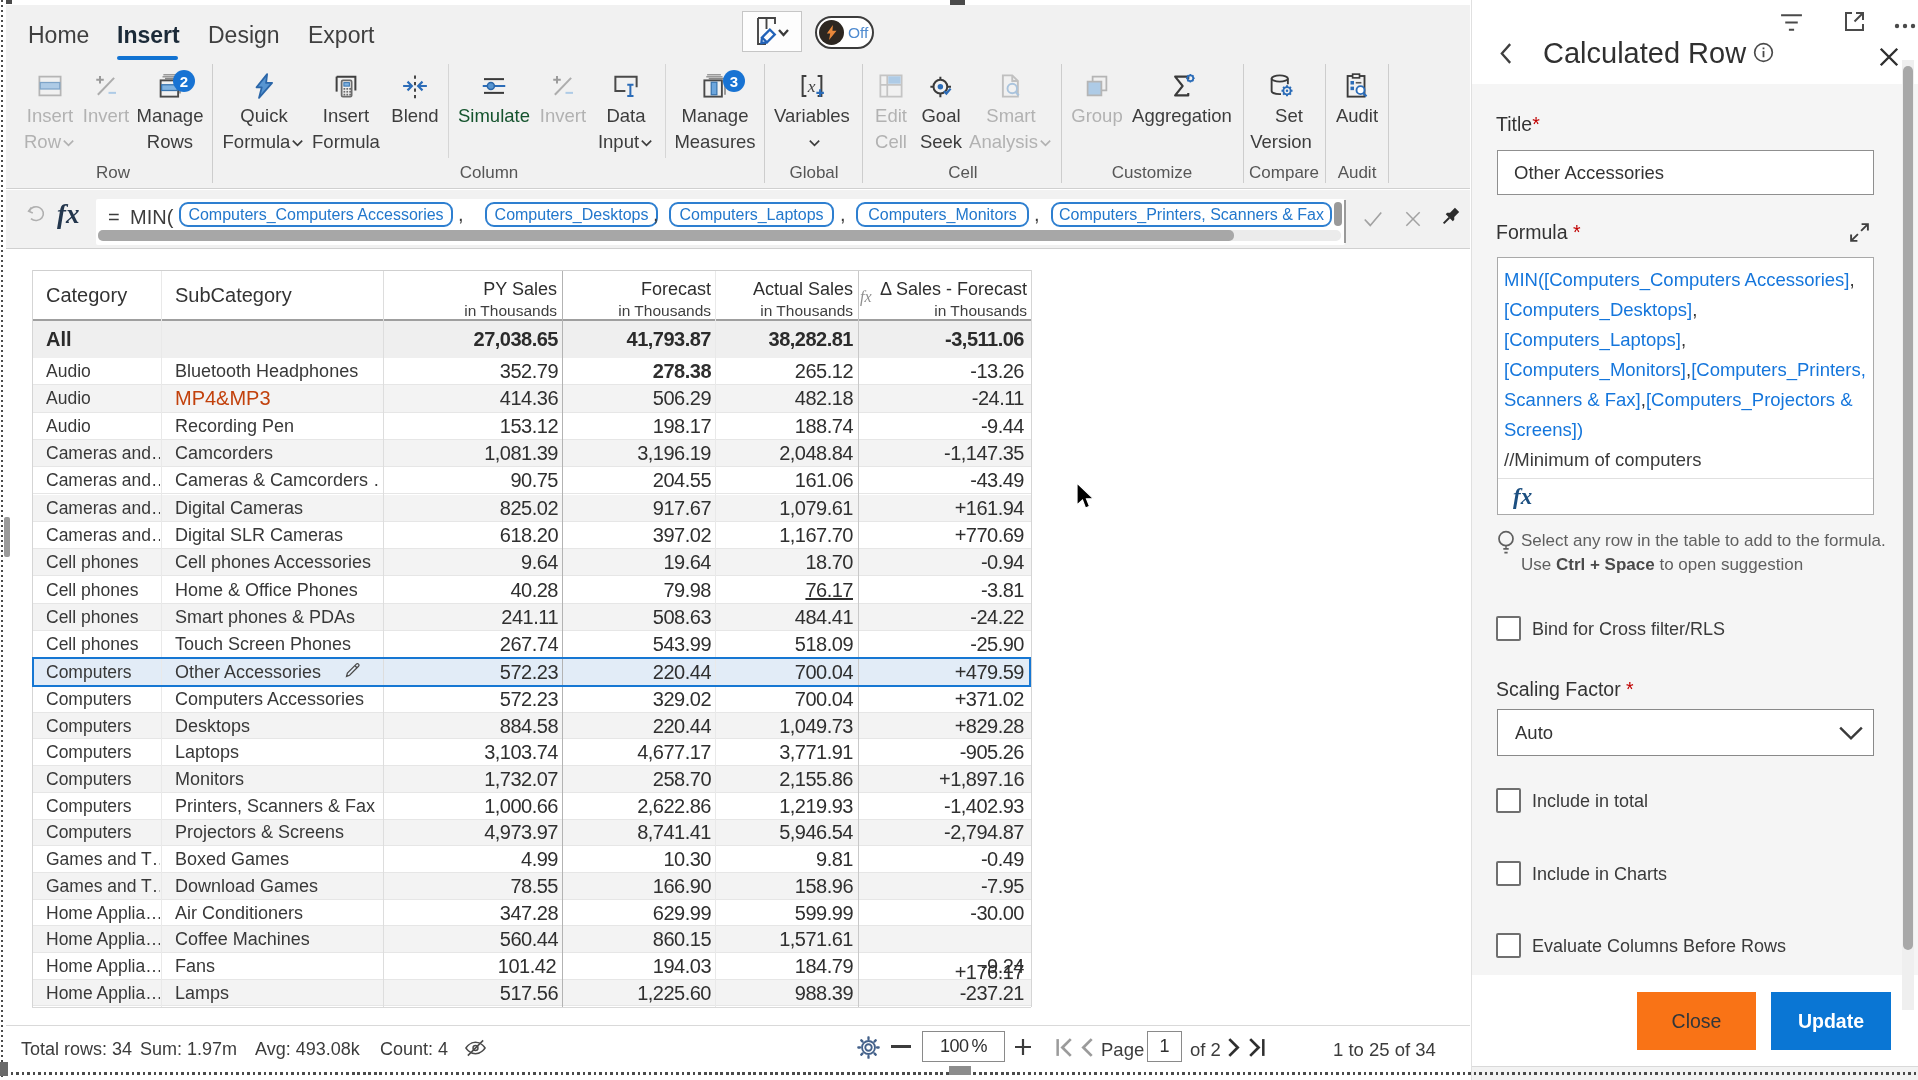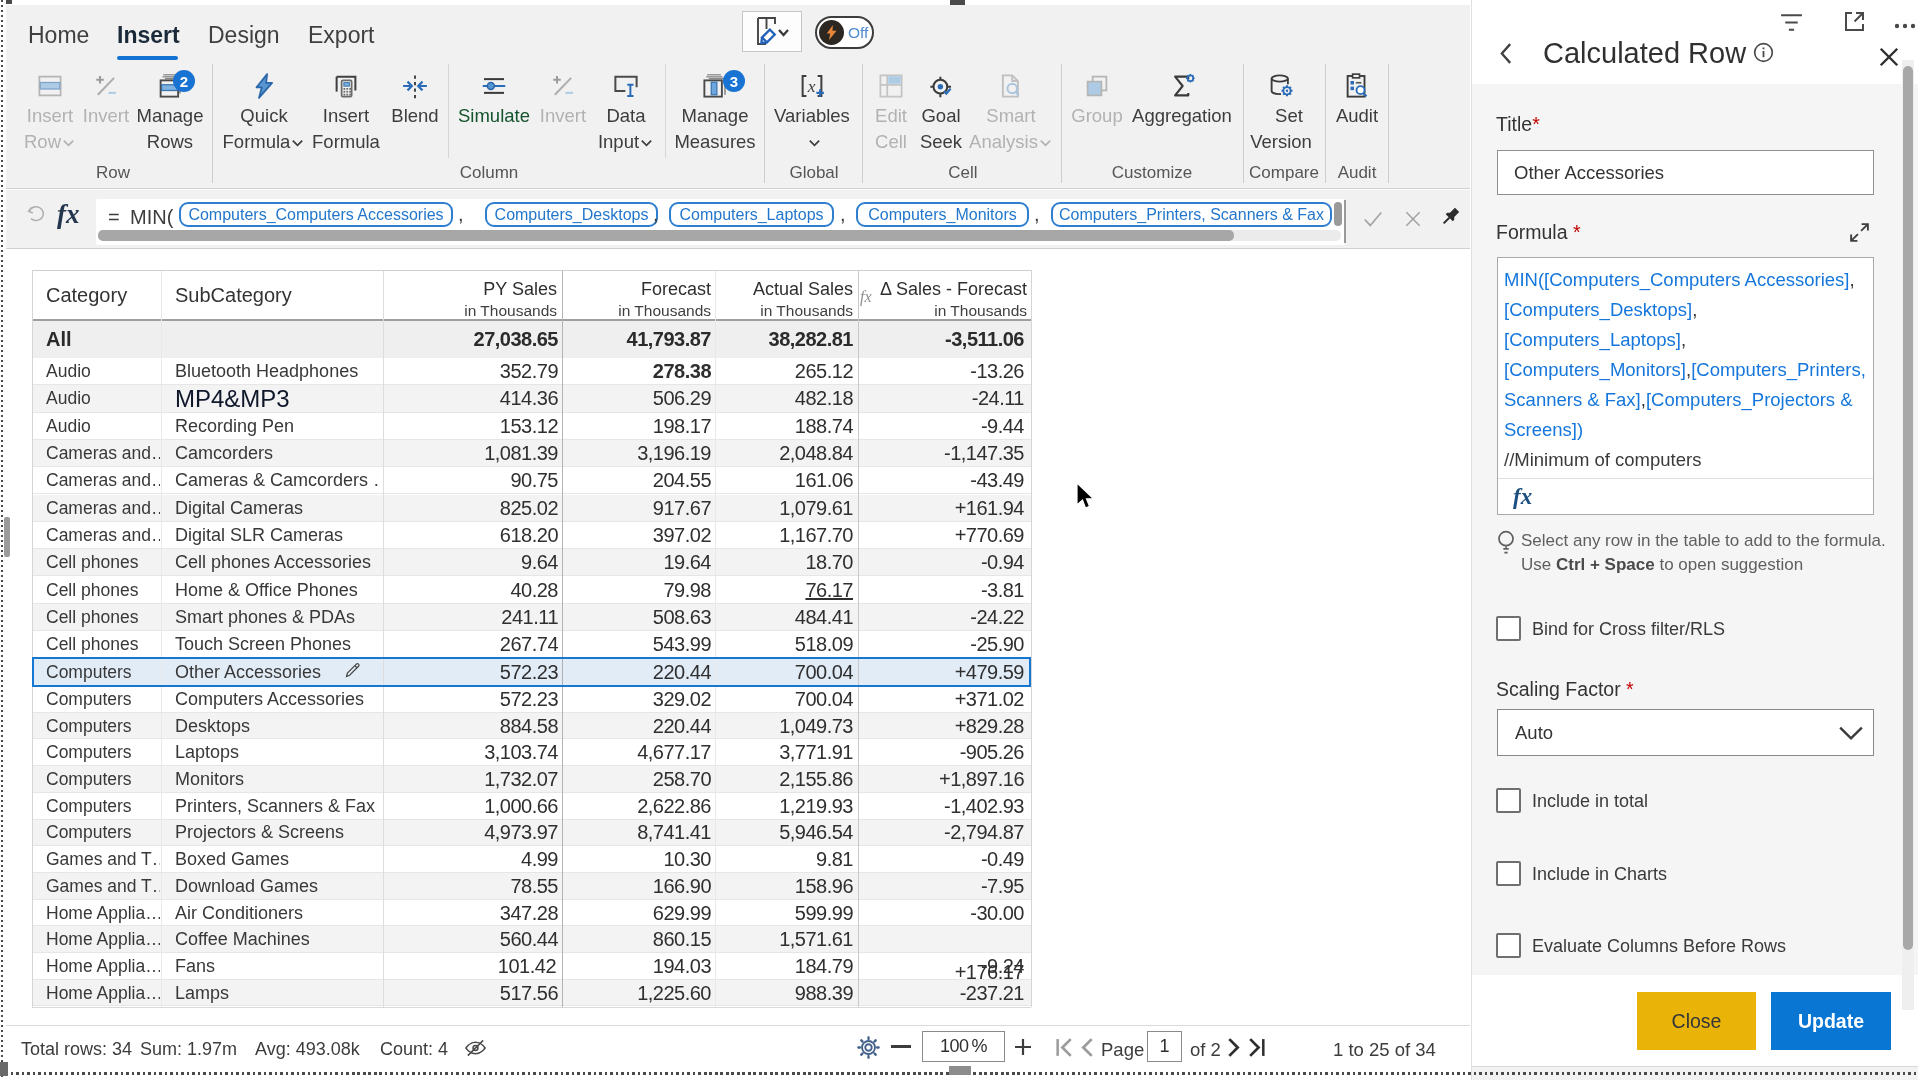--- a/index.html
+++ b/index.html
@@ -355,21 +355,21 @@
 <div class="abs vctr" style="left:391px;top:358.00px;height:27.30px;width:320px;justify-content:flex-end;font-size:20px;color:#2f2f2f;font-weight:bold;">
     <span class="num">278.38</span>
   </div>
 <div class="abs vctr" style="left:533px;top:358.00px;height:27.30px;width:320px;justify-content:flex-end;font-size:20px;color:#2f2f2f;">
     <span class="num">265.12</span>
   </div>
 <div class="abs vctr" style="left:704px;top:358.00px;height:27.30px;width:320px;justify-content:flex-end;font-size:20px;color:#2f2f2f;">
     <span class="num">-13.26</span>
   </div>
 <div class="abs vctr" style="left:46px;top:385.30px;height:27.30px;width:114px;overflow:hidden;font-size:17.5px;color:#383838;white-space:nowrap;">Audio</div>
-<div class="abs vctr" style="left:175px;top:385.30px;height:27.30px;width:205px;overflow:hidden;font-size:24px;color:#0f172a;white-space:nowrap;">MP4&amp;MP3</div>
+<div class="abs vctr" style="left:175px;top:385.30px;height:27.30px;width:205px;overflow:hidden;font-size:20px;color:#c2410c;white-space:nowrap;">MP4&amp;MP3</div>
 <div class="abs vctr" style="left:238px;top:385.30px;height:27.30px;width:320px;justify-content:flex-end;font-size:20px;color:#2f2f2f;">
     <span class="num">414.36</span>
   </div>
 <div class="abs vctr" style="left:391px;top:385.30px;height:27.30px;width:320px;justify-content:flex-end;font-size:20px;color:#2f2f2f;">
     <span class="num">506.29</span>
   </div>
 <div class="abs vctr" style="left:533px;top:385.30px;height:27.30px;width:320px;justify-content:flex-end;font-size:20px;color:#2f2f2f;">
     <span class="num">482.18</span>
   </div>
 <div class="abs vctr" style="left:704px;top:385.30px;height:27.30px;width:320px;justify-content:flex-end;font-size:20px;color:#2f2f2f;">
@@ -792,21 +792,21 @@
 <div class="abs" style="left:1838px;top:725px;"><svg width="26" height="16" viewBox="0 0 24 14" fill="none">
       <path d="M2 2l10 10L22 2" stroke="#3a3a3a" stroke-width="2.2"></path>
     </svg></div>
 <div class="cbx" style="left:1496px;top:788px;"></div>
 <div class="abs" style="left:1532px;top:791px;font-size:18px;color:#3a3a3a;">Include in total</div>
 <div class="cbx" style="left:1496px;top:861px;"></div>
 <div class="abs" style="left:1532px;top:864px;font-size:18px;color:#3a3a3a;">Include in Charts</div>
 <div class="cbx" style="left:1496px;top:933px;"></div>
 <div class="abs" style="left:1532px;top:936px;font-size:18px;color:#3a3a3a;">Evaluate Columns Before Rows</div>
 <div class="abs" style="left:1472px;top:975px;width:446px;height:92px;background:#fff;"></div>
-<div class="abs ctr" style="left:1637px;top:992px;width:119px;height:58px;background:#eab308;color:#32363a;font-size:19.5px;">Close</div>
+<div class="abs ctr" style="left:1637px;top:992px;width:119px;height:58px;background:#f97316;color:#32363a;font-size:19.5px;">Close</div>
 <div class="abs ctr" style="left:1771px;top:992px;width:120px;height:58px;background:#0a76d4;color:#fff;font-size:19.5px;font-weight:700;">Update</div>
 <div class="abs" style="left:1472px;top:1066px;width:446px;height:1px;background:#d9d9d9;"></div>
 <div class="abs" style="left:1472px;top:1067px;width:446px;height:13px;background:#f2f2f2;"></div>
 <div class="abs" style="left:1902px;top:60px;width:12px;height:950px;background:#efefef;"></div>
 <div class="abs" style="left:1903px;top:66px;width:10px;height:884px;background:#a8a8a8;border-radius:5px;"></div>
 <div class="abs" style="left:1px;top:0px;width:2px;height:1080px;background:repeating-linear-gradient(to bottom,#4a4a4a 0 2px,transparent 2px 5px);"></div>
 <div class="abs" style="left:0px;top:1072px;width:1918px;height:3px;background:repeating-linear-gradient(to right,#4a4a4a 0 2.5px,transparent 2.5px 5.5px);"></div>
 <div class="abs" style="left:950px;top:0px;width:15px;height:5px;background:#4a4a4a;"></div>
 <div class="abs" style="left:6px;top:0px;width:6px;height:4px;background:#4a4a4a;"></div>
 <div class="abs" style="left:949px;top:1066px;width:22px;height:9px;background:#8c8c8c;"></div>

